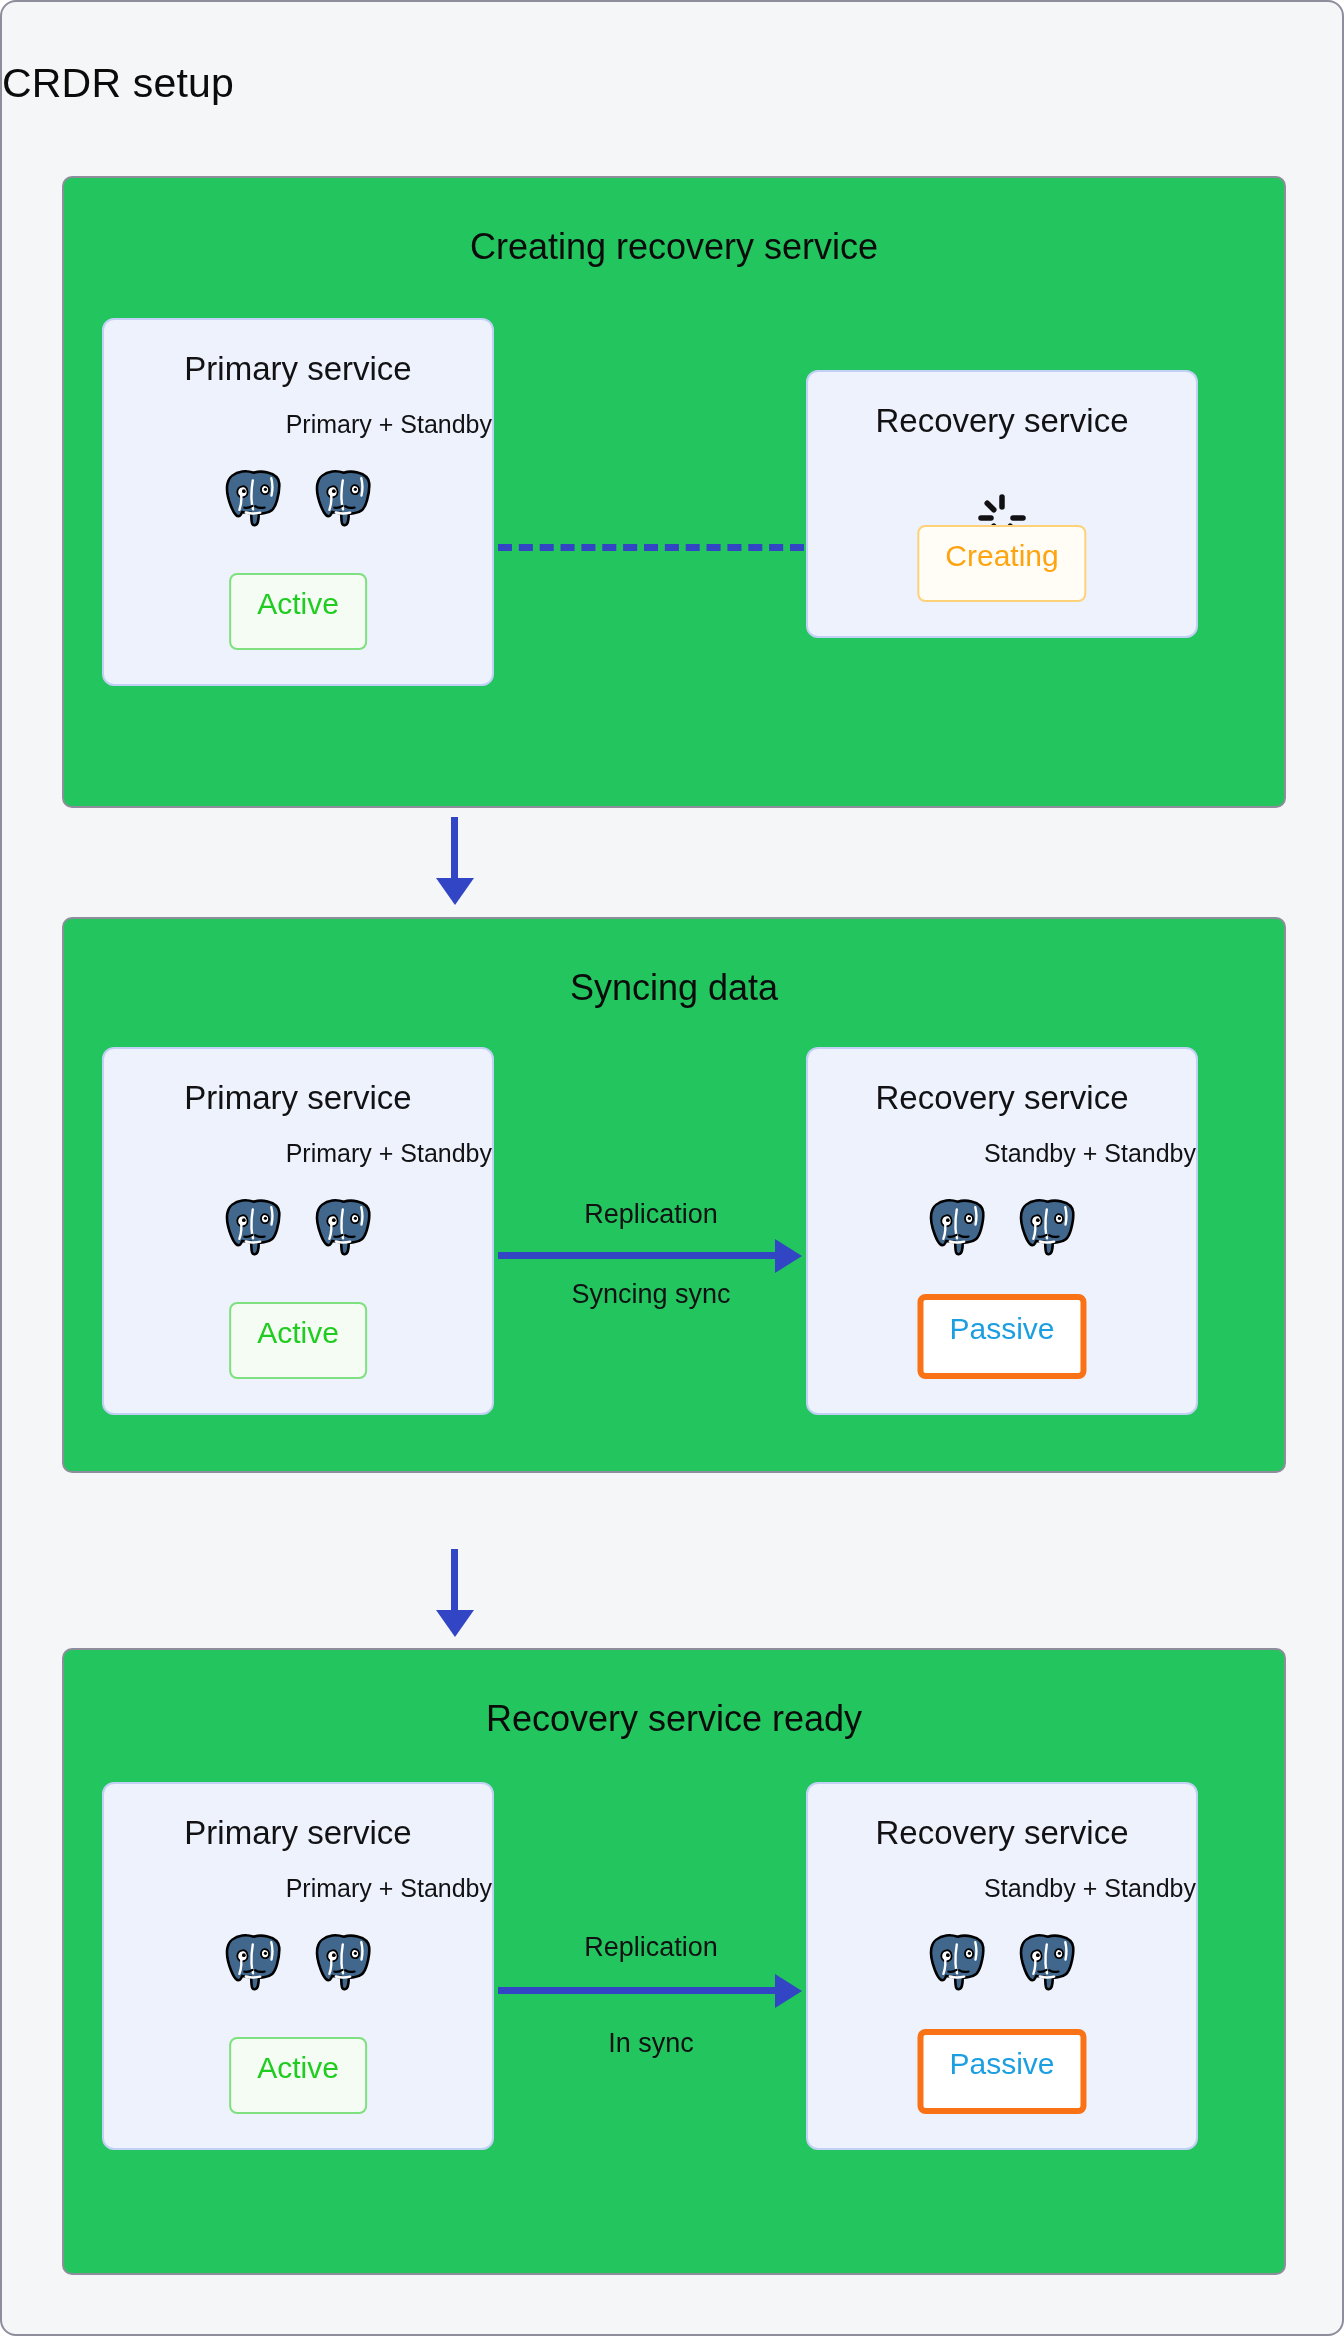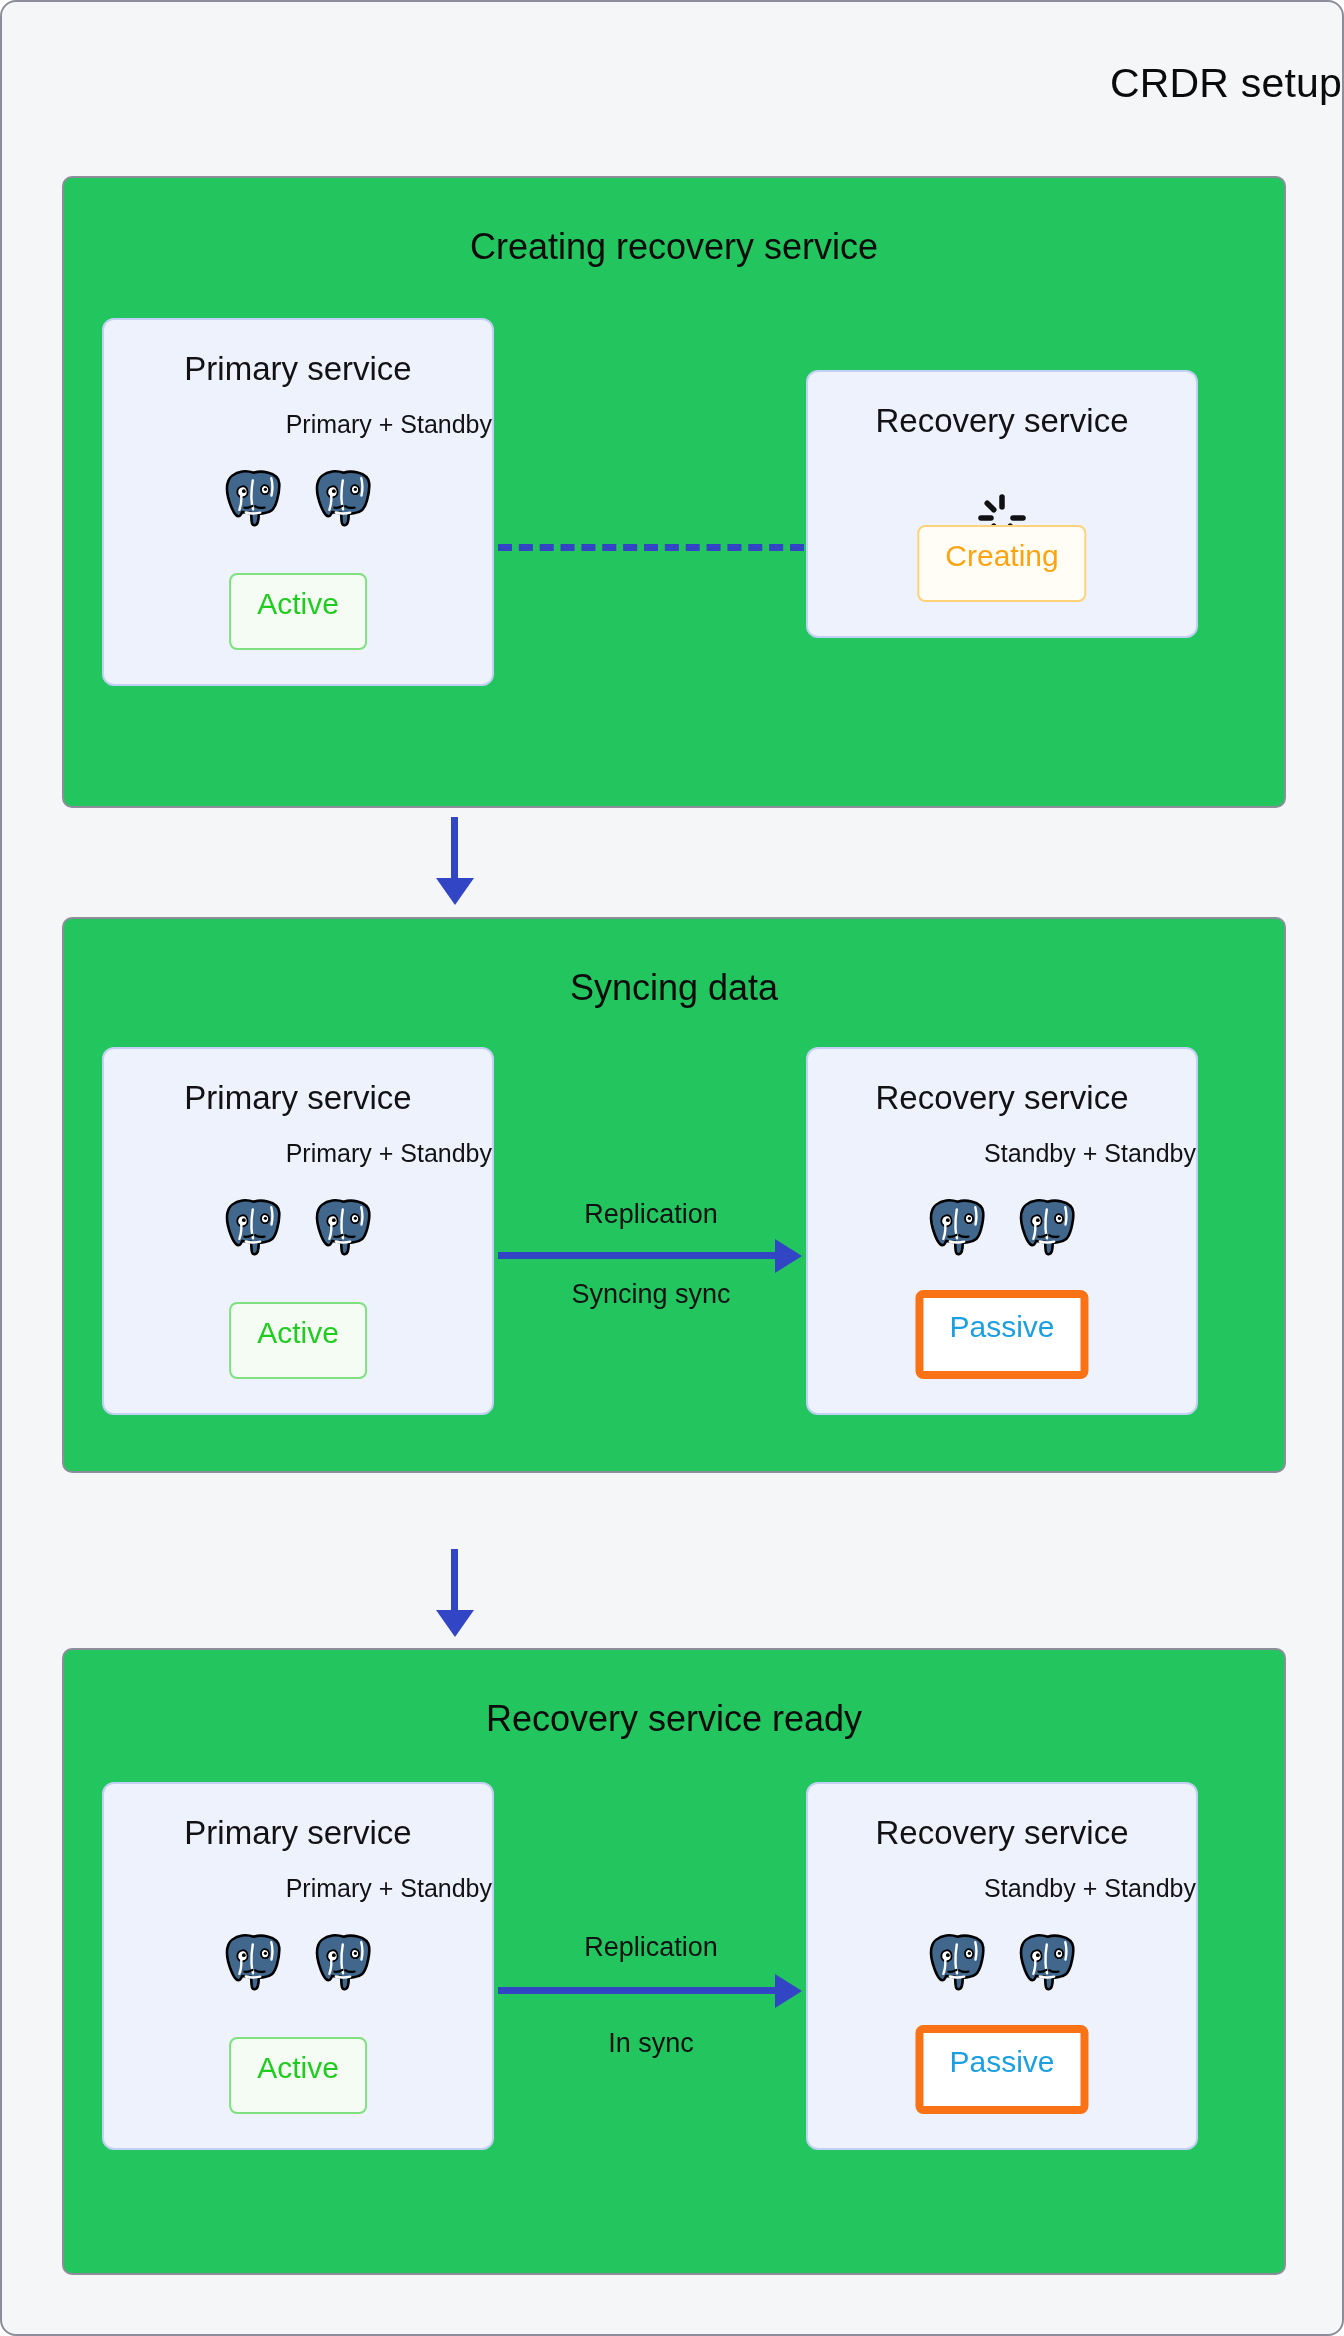--- a/index.html
+++ b/index.html
@@ -23,21 +23,21 @@
     border: 2px solid #8d8d9c;
     border-radius: 16px;
     overflow: hidden;
   }
 
   .diagram-title {
     position: absolute;
     top: 58px;
     left: 0;
     width: 100%;
-    text-align: right;
+    text-align: left;
     font-size: 41px;
     color: #0b0b0c;
     letter-spacing: 0.2px;
   }
 
   .panel {
     position: absolute;
     left: 60px;
     width: 1224px;
     box-sizing: border-box;
@@ -102,21 +102,21 @@
     left: 50%;
     transform: translateX(-50%);
     box-sizing: border-box;
     border-radius: 8px;
     font-size: 30px;
     line-height: 1;
     padding: 14px 26px 29px 26px;
     white-space: nowrap;
   }
   .badge-active  { bottom: 34px; color: #1fcc1f; border: 2px solid #7ee07e; background: #f4fcf4; }
-  .badge-passive { bottom: 34px; color: #1c9fe0; border: 8px solid #f97316; background: #ffffff; }
+  .badge-passive { bottom: 34px; color: #1c9fe0; border: 6px solid #f97316; background: #ffffff; }
   .badge-creating{ bottom: 34px; color: #ffa411; border: 2px solid #ffd27a; background: #fffdf6; }
 
   .spinner {
     position: absolute;
     top: 120px;
     left: 50%;
     transform: translateX(-50%);
   }
 
   

